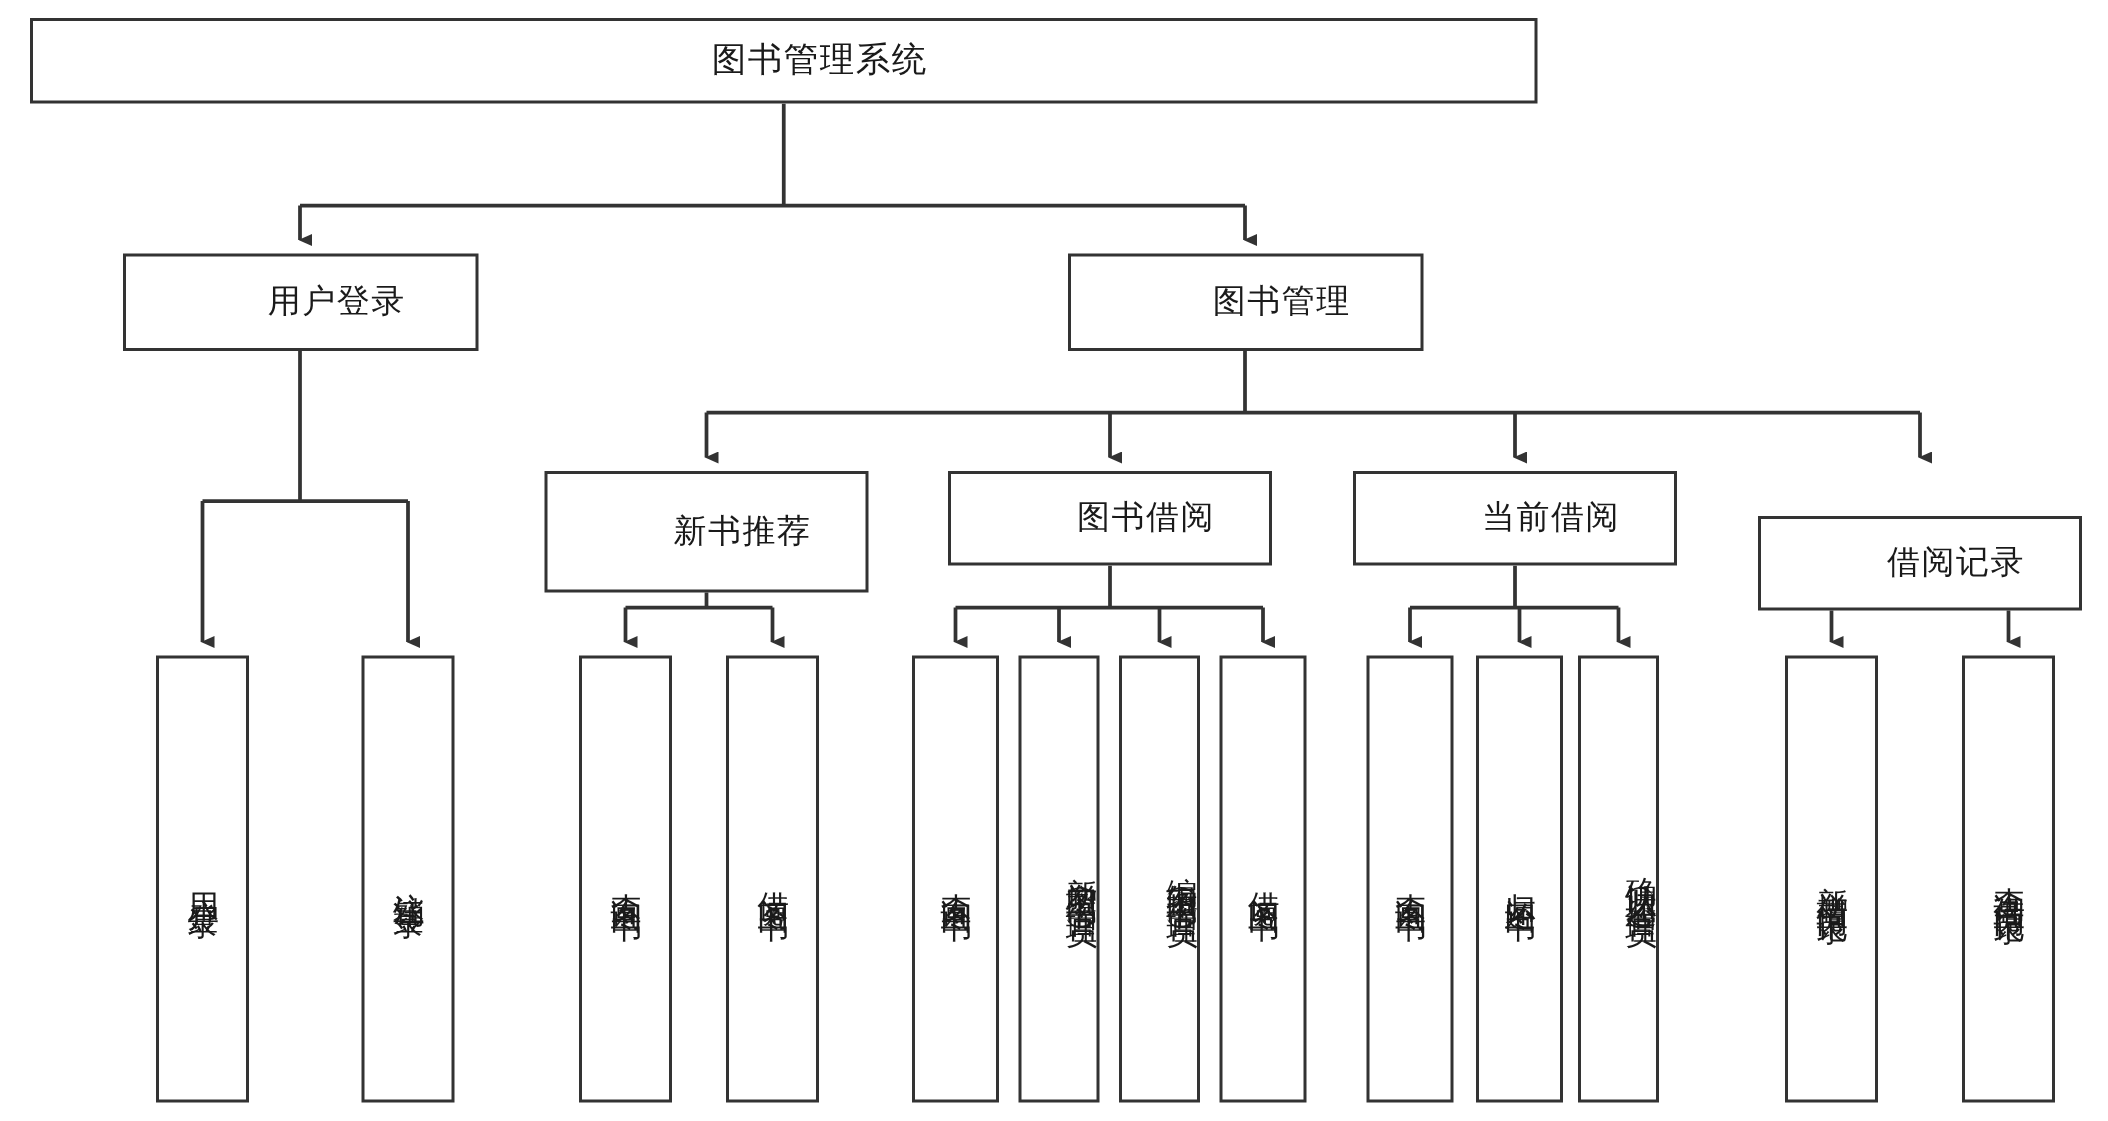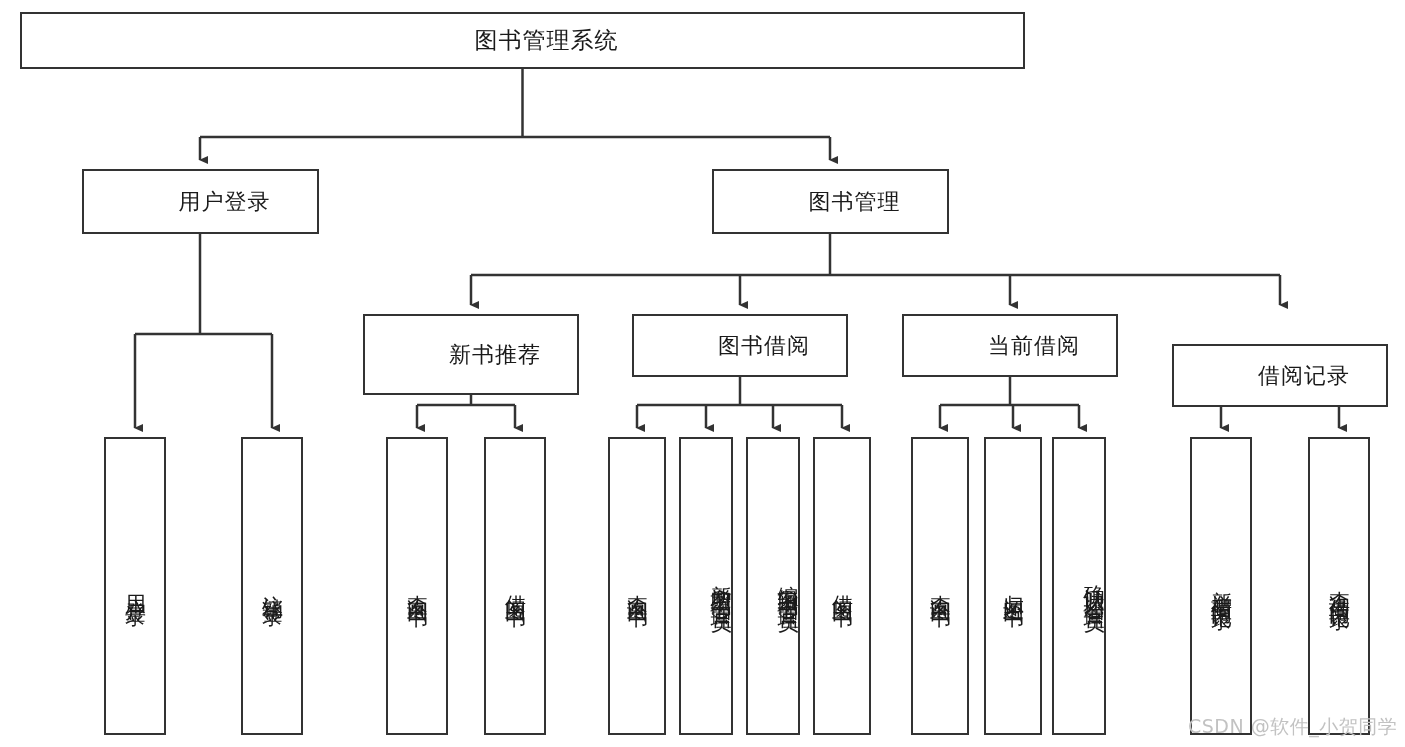--- a/index.html
+++ b/index.html
@@ -188,15 +188,14 @@
     <span class="vtext">确认归还（管理员）</span>
   </div>
 
   <div class="node leaf" style="left:1190px; top:437px; width:62px; height:298px;">
     <span class="vtext">新增借阅记录</span>
   </div>
   <div class="node leaf" style="left:1308px; top:437px; width:62px; height:298px;">
     <span class="vtext">查询借阅记录</span>
   </div>
 
-  <div class="watermark">CSDN @软件_小贺同学</div>
 
 </div>
 
 </body></html>

